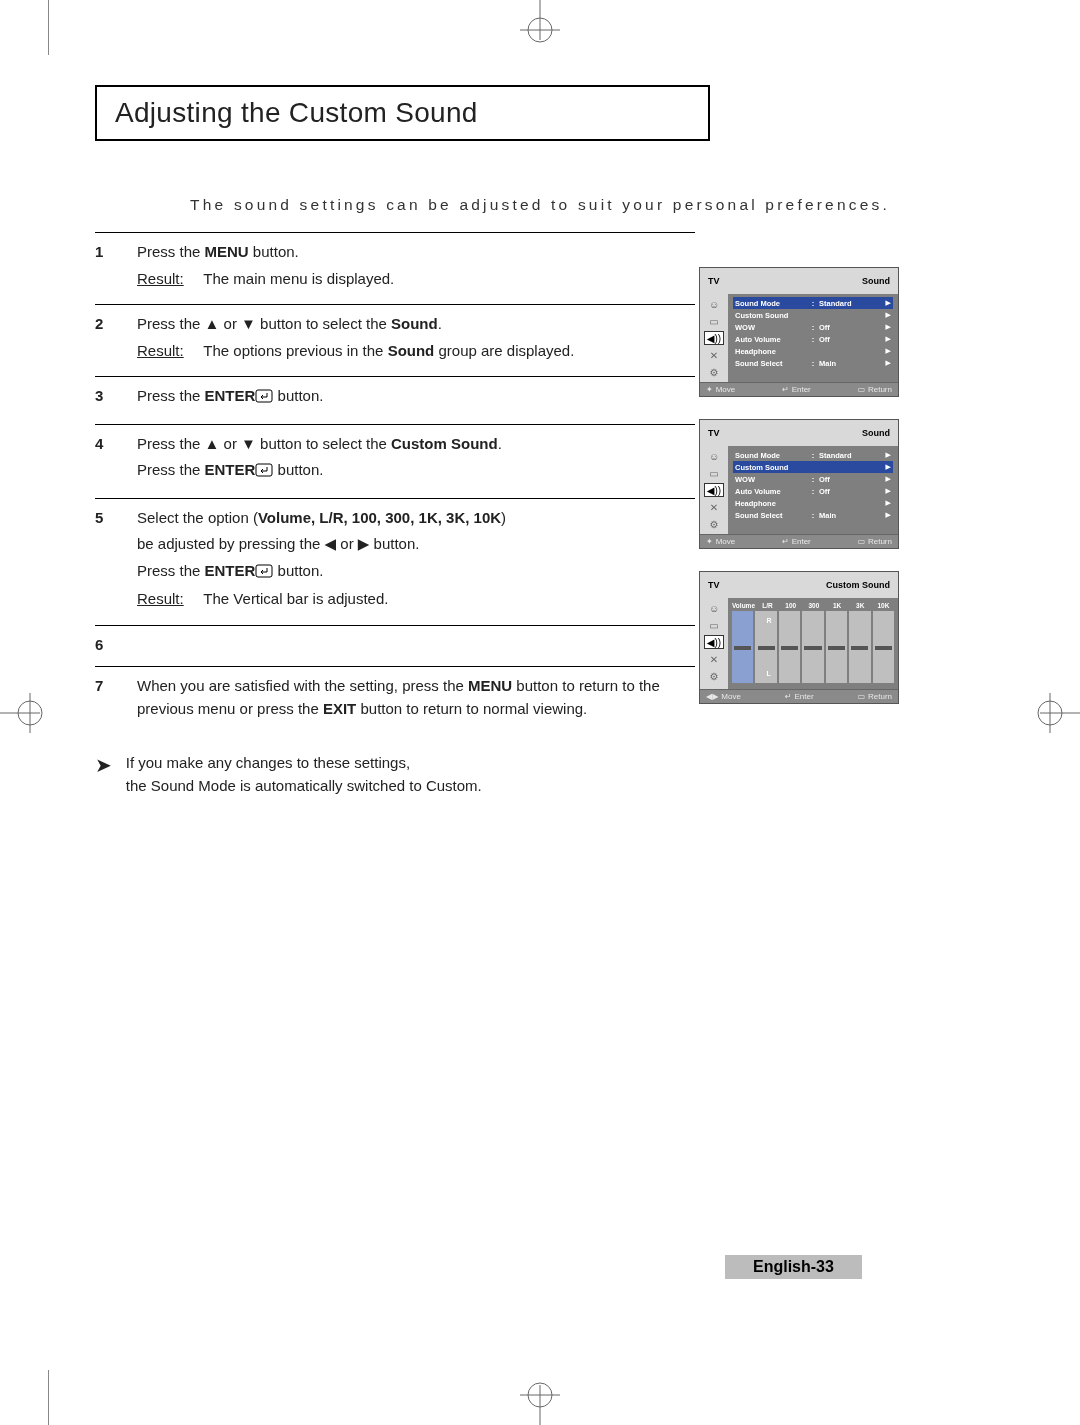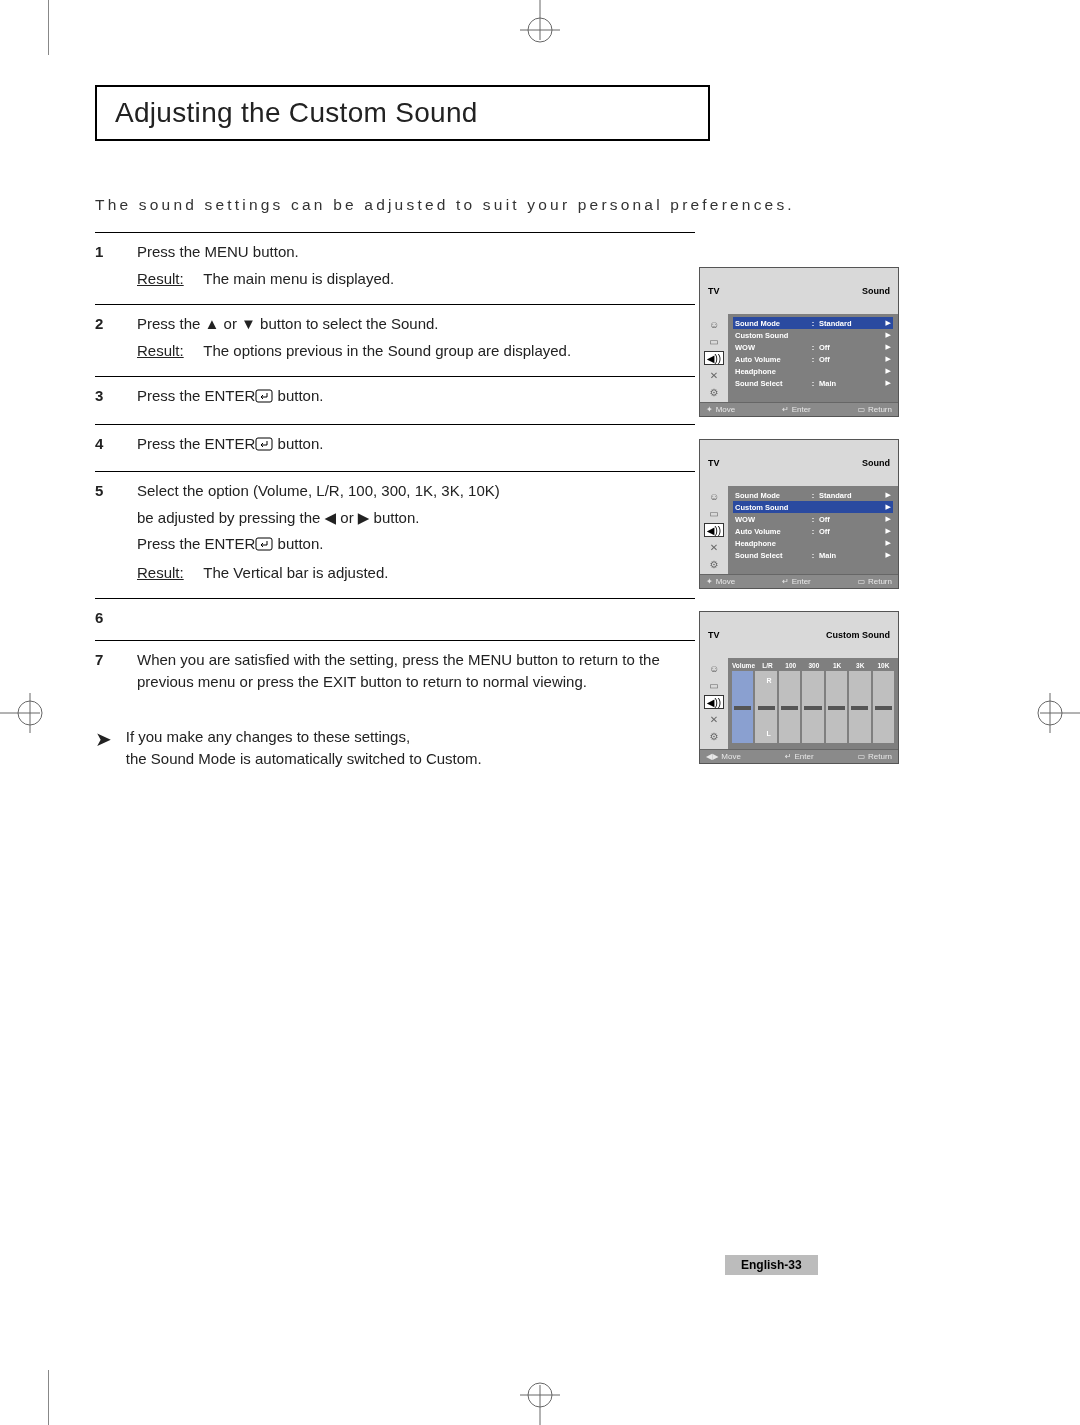--- a/index.html
+++ b/index.html
@@ -33,39 +33,40 @@
     padding: 10px 18px;
     margin-bottom: 55px;
   }
   .title-box h1 { font-size: 28px; font-weight: 400; letter-spacing: 0.3px; }
 
   .intro {
     font-size: 15.5px;
     letter-spacing: 3.2px;
     margin-bottom: 18px;
     color: #333;
+    text-align: center;
   }
 
   .steps {
     width: 600px;
     font-size: 15px;
     line-height: 1.5;
   }
   .step {
     border-top: 1px solid #000;
     padding: 8px 0 10px 0;
     display: flex;
     gap: 28px;
   }
   .step:first-child { border-top: 1px solid #000; }
   .step-num { font-weight: bold; width: 14px; flex-shrink:0; }
   .step-body { flex: 1; }
   .step-body p { margin-bottom: 4px; }
   .result-label { text-decoration: underline; display:inline-block; width:58px; }
-  .b { font-weight: normal; }
+  .b { font-weight: bold; }
   .enter-icon { display:inline-block; vertical-align:-2px; }
   .enter-icon svg { width:18px; height:14px; }
 
   .note {
     display:flex; gap:14px; margin-top:18px; font-size:15px; line-height:1.5;
   }
   .note-chevron { font-size:20px; margin-top:-2px; }
 
   
   .osd-col {
@@ -81,21 +82,21 @@
     margin-bottom: 22px;
     border: 1px solid #555;
   }
   .osd-hd {
     background: #d9d9d9;
     color: #000;
     font-weight: bold;
     font-size: 9px;
     display:flex;
     justify-content: space-between;
-    padding: 18px 8px;
+    padding: 8px 8px;
   }
   .osd-body { display:flex; }
   .osd-icons {
     width: 28px;
     background: #d9d9d9;
     display:flex; flex-direction:column; align-items:center;
     padding: 3px 0;
     gap: 3px;
   }
   .osd-icons span {
@@ -139,22 +140,22 @@
   .eq-col.sel { background:#8aa0d0; }
   .eq-mark { position:absolute; left:10%; right:10%; height:4px; background:#555; top:48%; }
   .eq-rl { position:absolute; left:11px; font-size:7px; font-weight:bold; color:#fff; }
   .eq-r { top: 6px; }
   .eq-l { bottom: 6px; }
   .page-num-box {
     position:absolute;
     left: 630px;
     top: 1170px;
     background:#bcbcbc;
-    padding: 3px 16px;
-    font-size:12px;
+    padding: 3px 28px;
+    font-size:16px;
     font-weight:bold;
     color:#000;
   }
 
 </style>
 </head>
 <body>
 
 <svg class="crop crop-top" width="60" height="60">
   <line x1="30" y1="0" x2="30" y2="40" stroke="#666"></line>
@@ -211,20 +212,21 @@
         <p><span>Press the </span><span class="b">ENTER</span><span class="enter-icon"><svg viewBox="0 0 18 14">
                 <rect x="1" y="1" width="16" height="12" rx="2" fill="none" stroke="#000"></rect>
                 <path d="M12 4 v4 h-6 m2 -2 l-2 2 l2 2" fill="none" stroke="#000"></path>
               </svg></span><span> button.</span></p>
       </div>
     </div>
 
     <div class="step">
       <div class="step-num">4</div>
       <div class="step-body">
+        <p><span>Press the ▲ or ▼ button to select the </span><span class="b">Custom Sound</span><span>.</span></p>
         <p><span>Press the </span><span class="b">ENTER</span><span class="enter-icon"><svg viewBox="0 0 18 14">
                 <rect x="1" y="1" width="16" height="12" rx="2" fill="none" stroke="#000"></rect>
                 <path d="M12 4 v4 h-6 m2 -2 l-2 2 l2 2" fill="none" stroke="#000"></path>
               </svg></span><span> button.</span></p>
       </div>
     </div>
 
     <div class="step">
       <div class="step-num">5</div>
       <div class="step-body">

